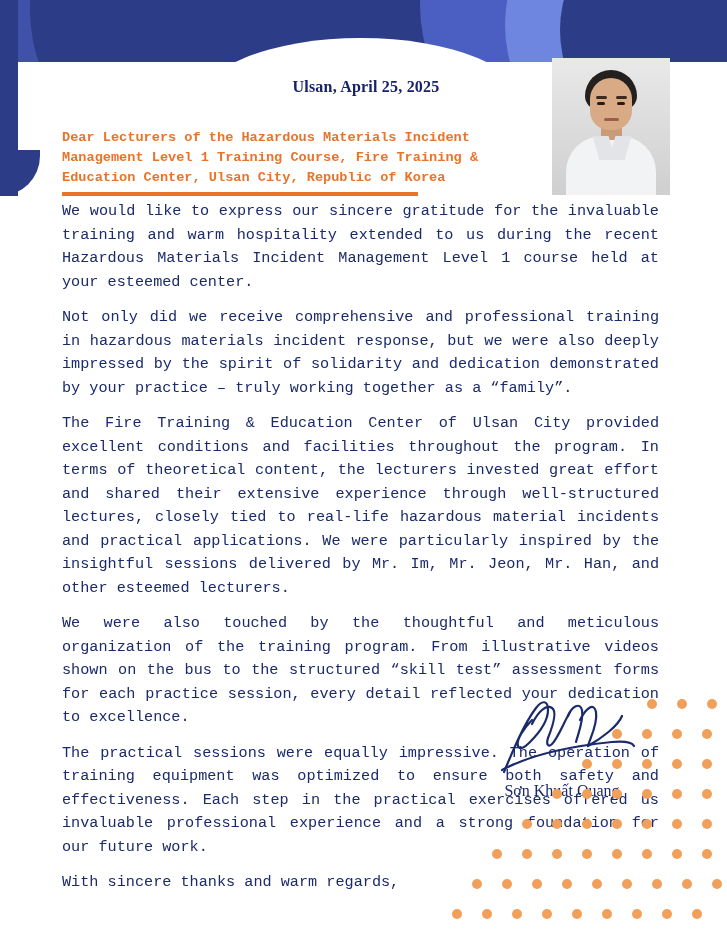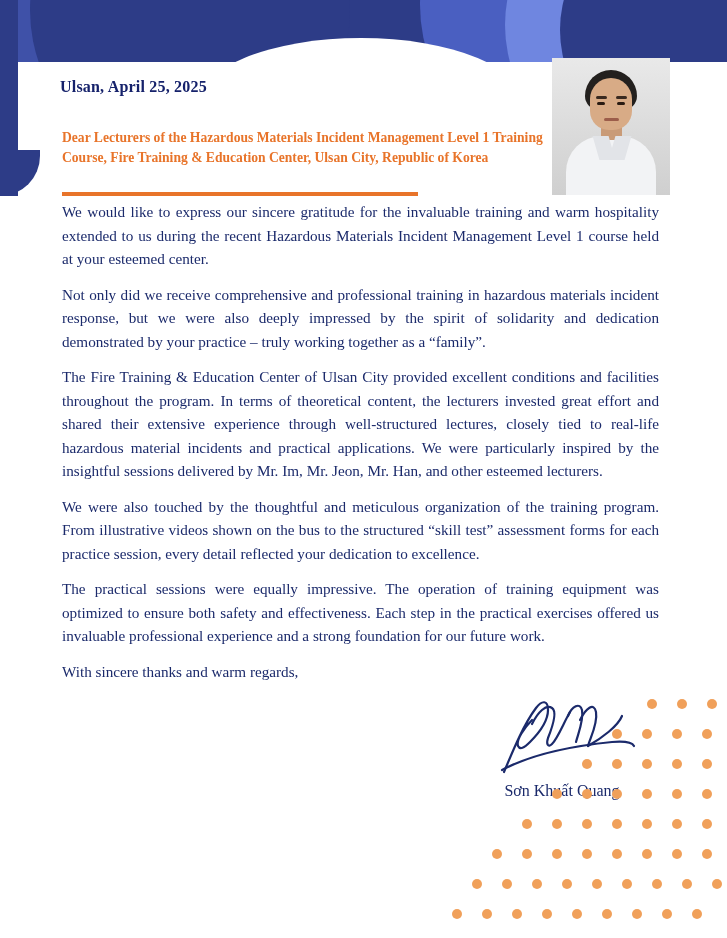--- a/index.html
+++ b/index.html
@@ -205,32 +205,33 @@
     background: #e2e4e8;
     transform: skewX(-16deg);
   }
 
   
   .date-line {
     position: absolute;
     left: 60px;
     top: 78px;
     width: 612px;
+    text-align: center;
     font-family: "Liberation Serif", serif;
     font-weight: bold;
     font-size: 16px;
     color: #16226b;
     letter-spacing: 0.2px;
   }
   .salutation {
     position: absolute;
     left: 62px;
     top: 128px;
     width: 486px;
-    font-family: Liberation Serif, serif;
+    font-family: Liberation Mono, monospace;
     font-weight: bold;
     font-size: 13.6px;
     line-height: 20px;
     color: #e8742a;
   }
   .accent-rule {
     position: absolute;
     left: 62px;
     top: 192px;
     width: 356px;
@@ -245,20 +246,21 @@
     width: 612px;
     color: #1b2a6b;
     font-family: "Liberation Serif", serif;
     font-size: 15.2px;
     line-height: 23.5px;
     text-align: justify;
   }
   .body-copy p {
     margin: 0 15px 12px 0;
     text-align: justify;
+    font-family: Liberation Mono, monospace;
   }
   .body-copy p.last {
     margin-bottom: 0;
   }
 
   
   .signature-block {
     position: absolute;
     left: 452px;
     top: 690px;

